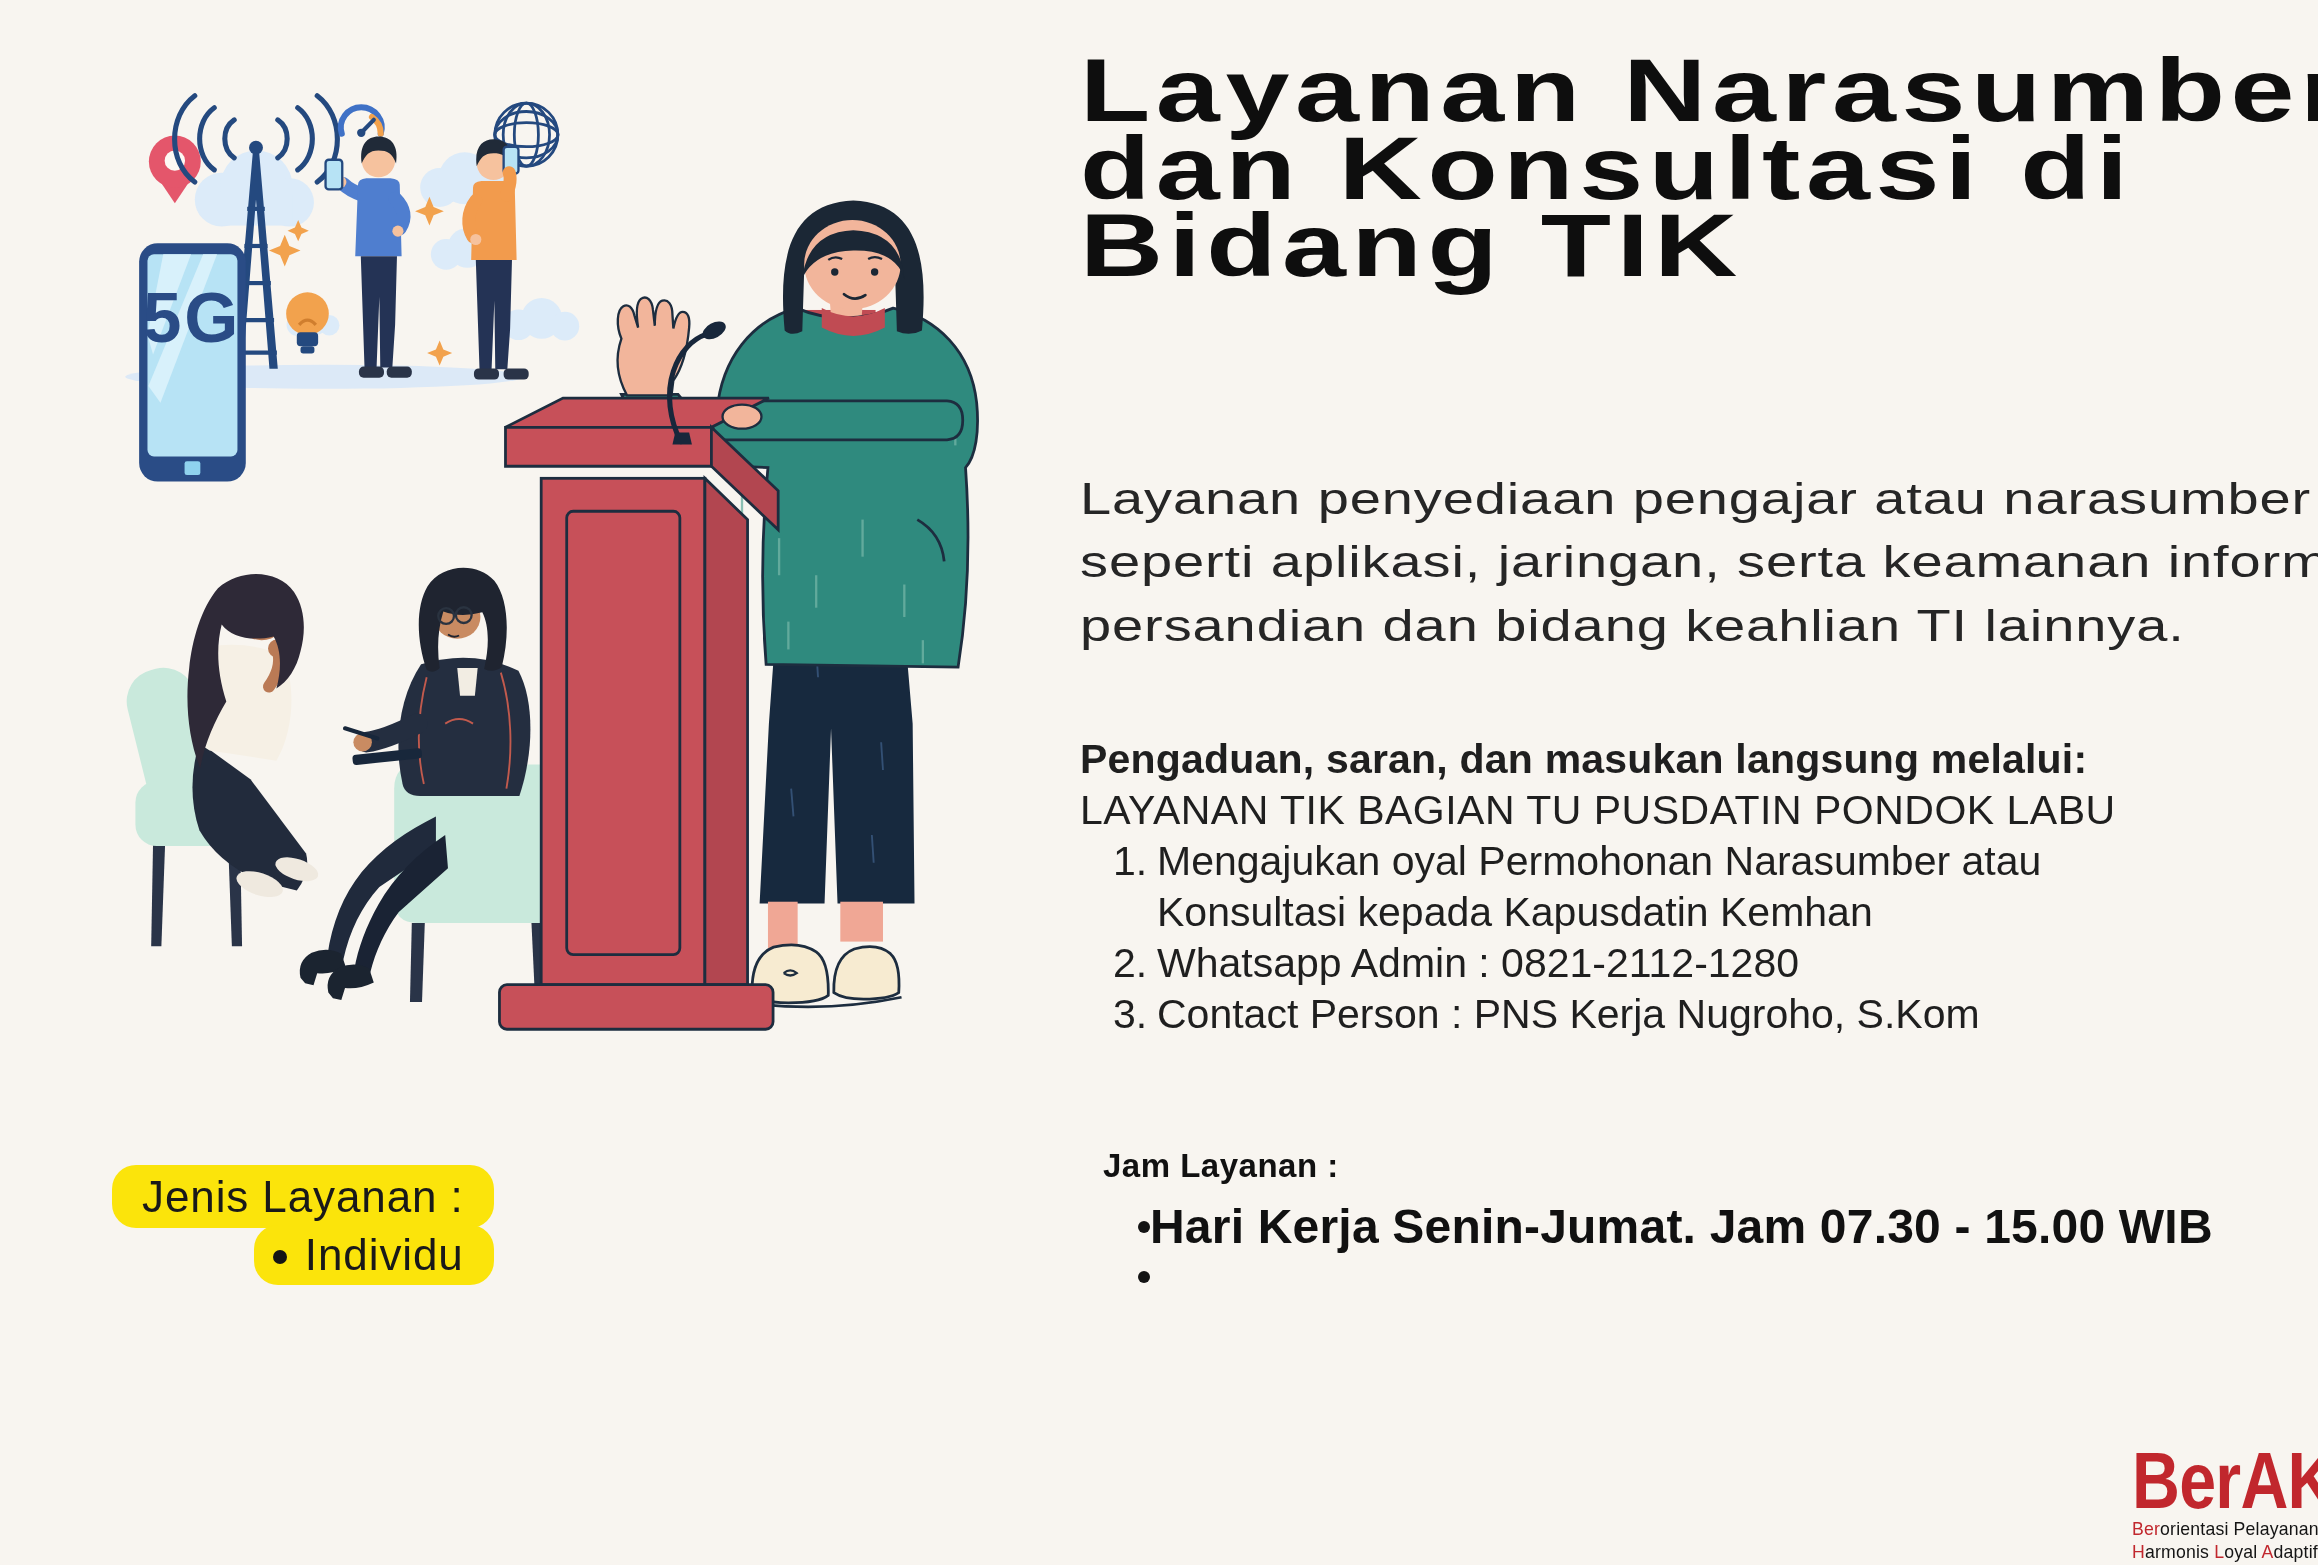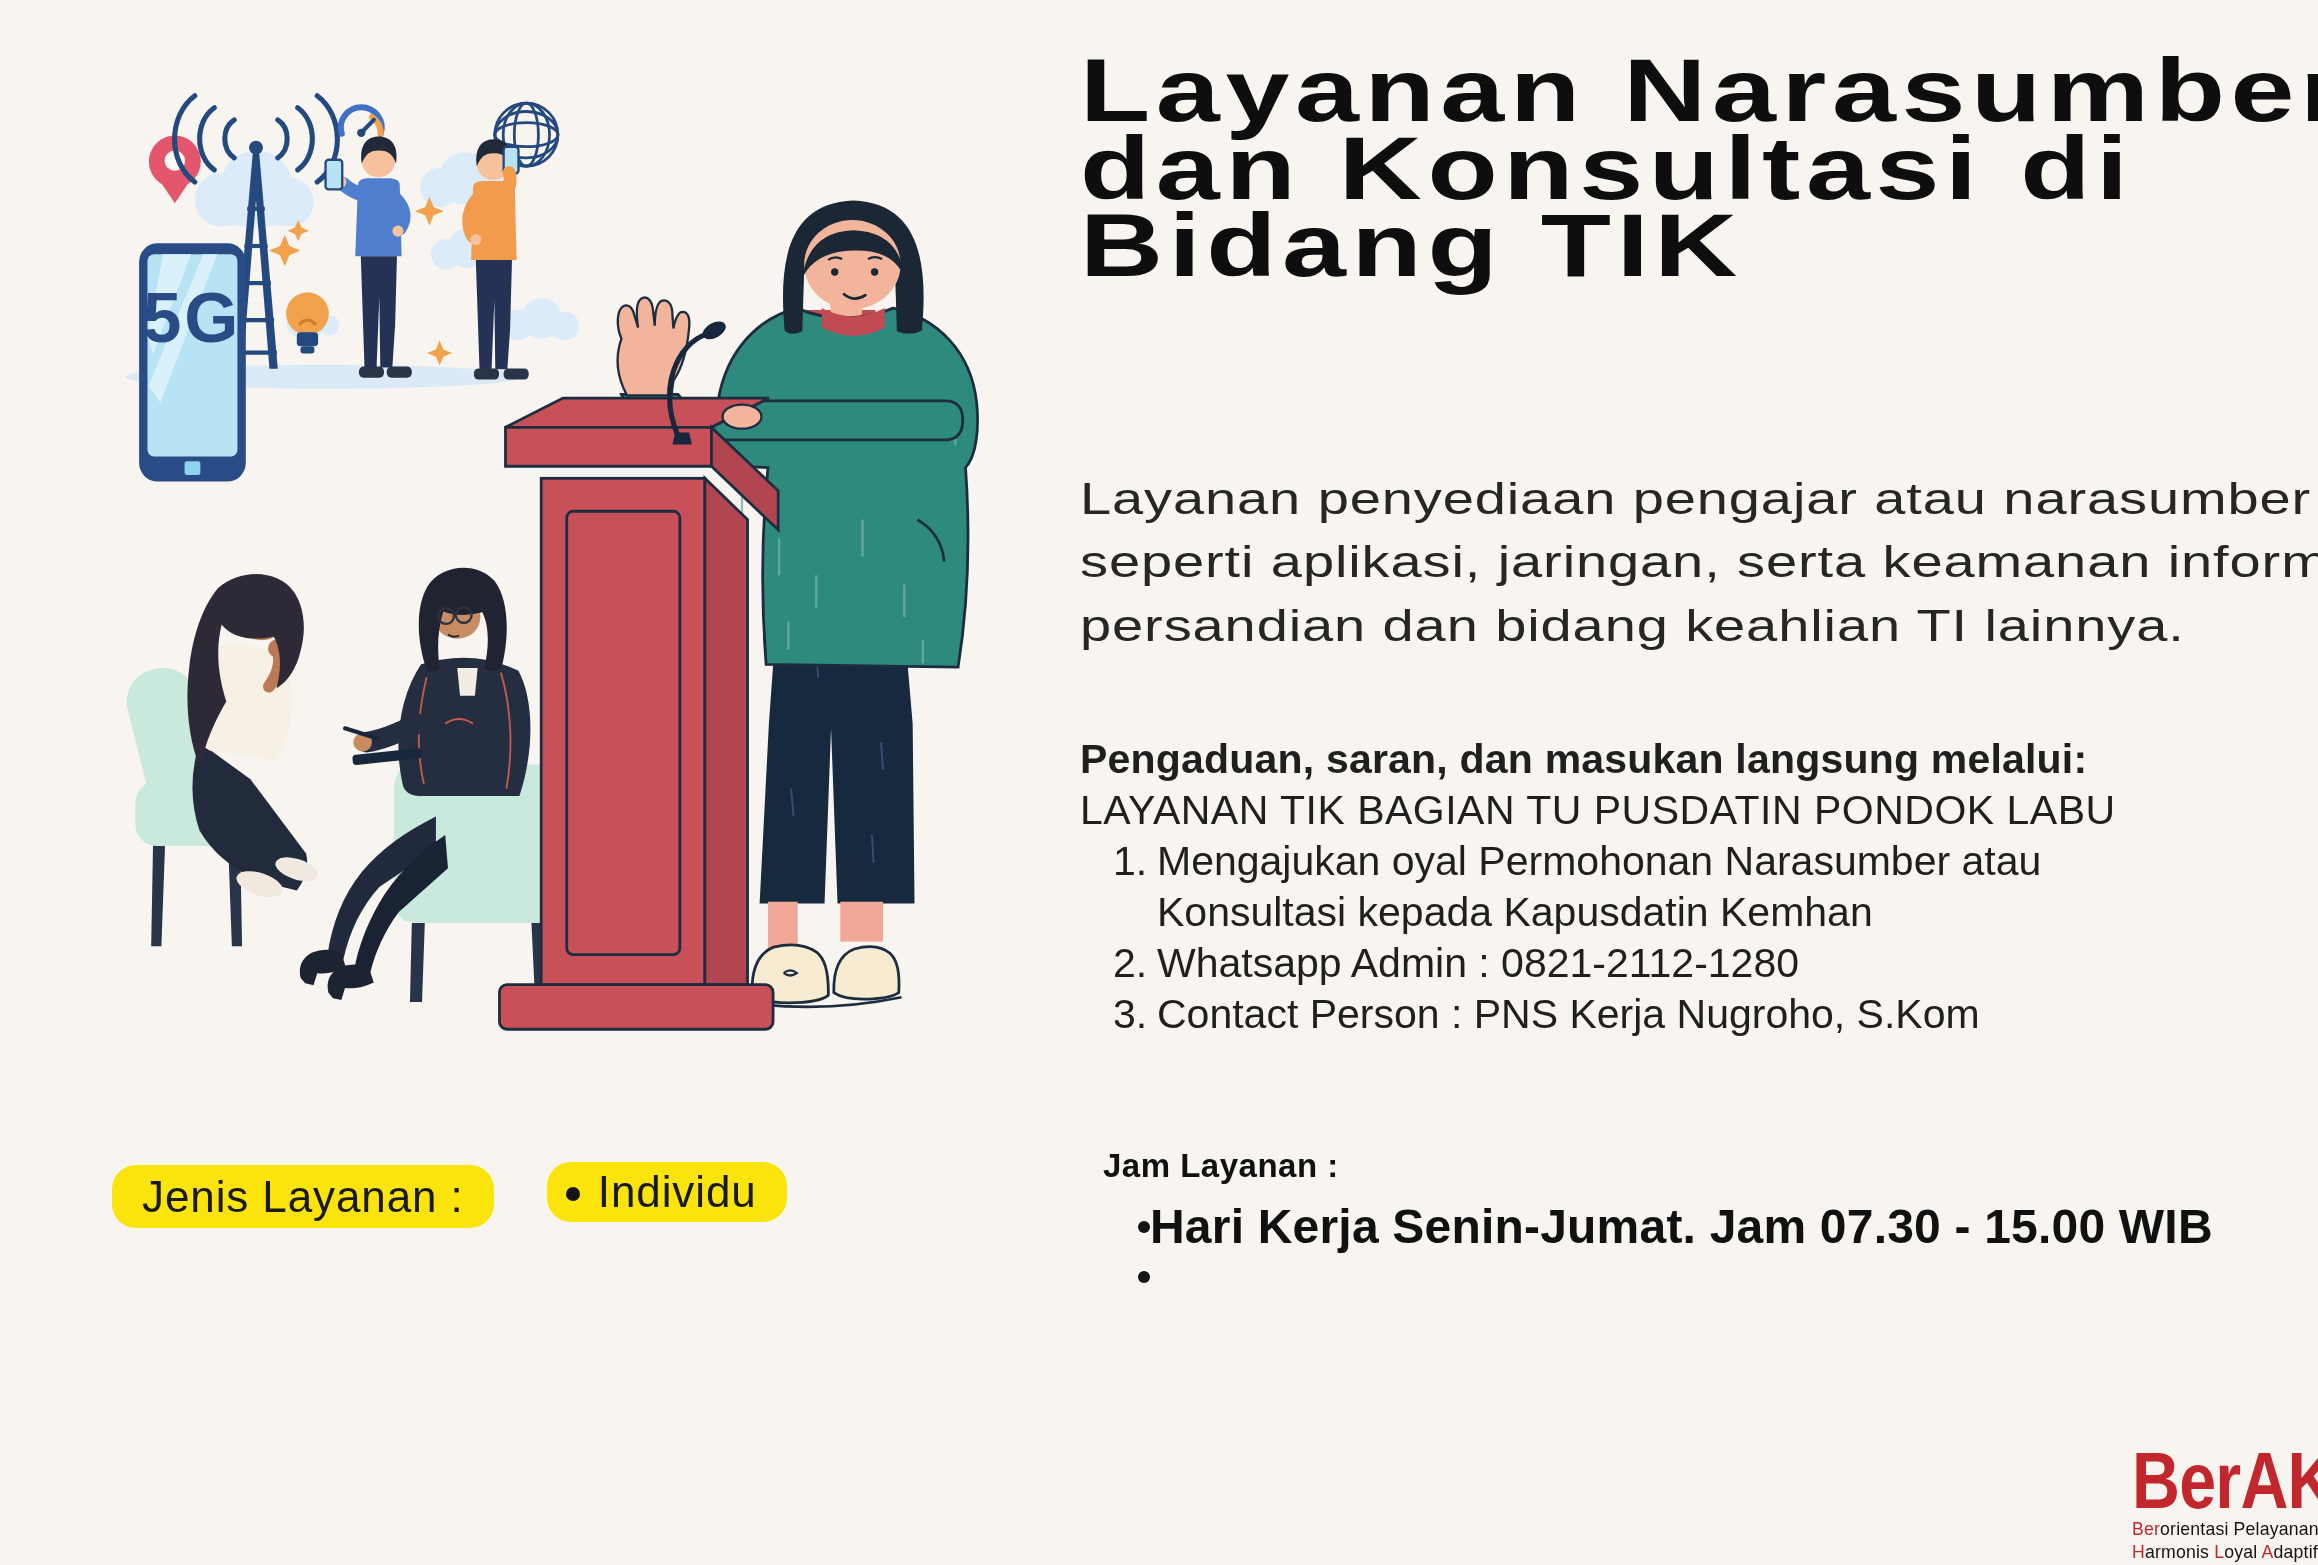--- a/index.html
+++ b/index.html
@@ -17,21 +17,21 @@
 
   
   .complaints{left:1080px;top:734px;font-size:41px;color:#1F1F1F;}
   .c-head{font-weight:700;line-height:51px;letter-spacing:0.2px;}
   .c-sub{line-height:51px;letter-spacing:0.5px;}
   .c-item{display:flex;line-height:51px;}
   .c-item .num{flex:none;width:44px;padding-left:33px;}
   .c-item .txt{width:997px;}
 
   
-  .types{left:112px;top:1165px;display:flex;align-items:flex-start;}
+  .types{left:112px;top:1165px;display:flex;flex-direction:column;align-items:flex-end;}
   .chip{display:inline-flex;align-items:center;background:#FBE40B;border-radius:24px;
         padding:6.5px 30px;font-size:44px;letter-spacing:0.9px;color:#191919;white-space:nowrap;}
   .chip-item{margin-left:53px;margin-top:-2.8px;padding:4.6px 30px 5.6px 19.5px;gap:17.6px;}
   .dot{width:14px;height:14px;border-radius:50%;background:#141414;flex:none;margin-top:4.6px;}
 
   
   .hours{left:1103px;top:1142px;color:#111;}
   .h-head{font-size:33px;font-weight:700;line-height:48px;letter-spacing:0.5px;}
   .h-items{margin-top:12px;}
   .h-item{display:flex;align-items:flex-start;padding-left:35px;

